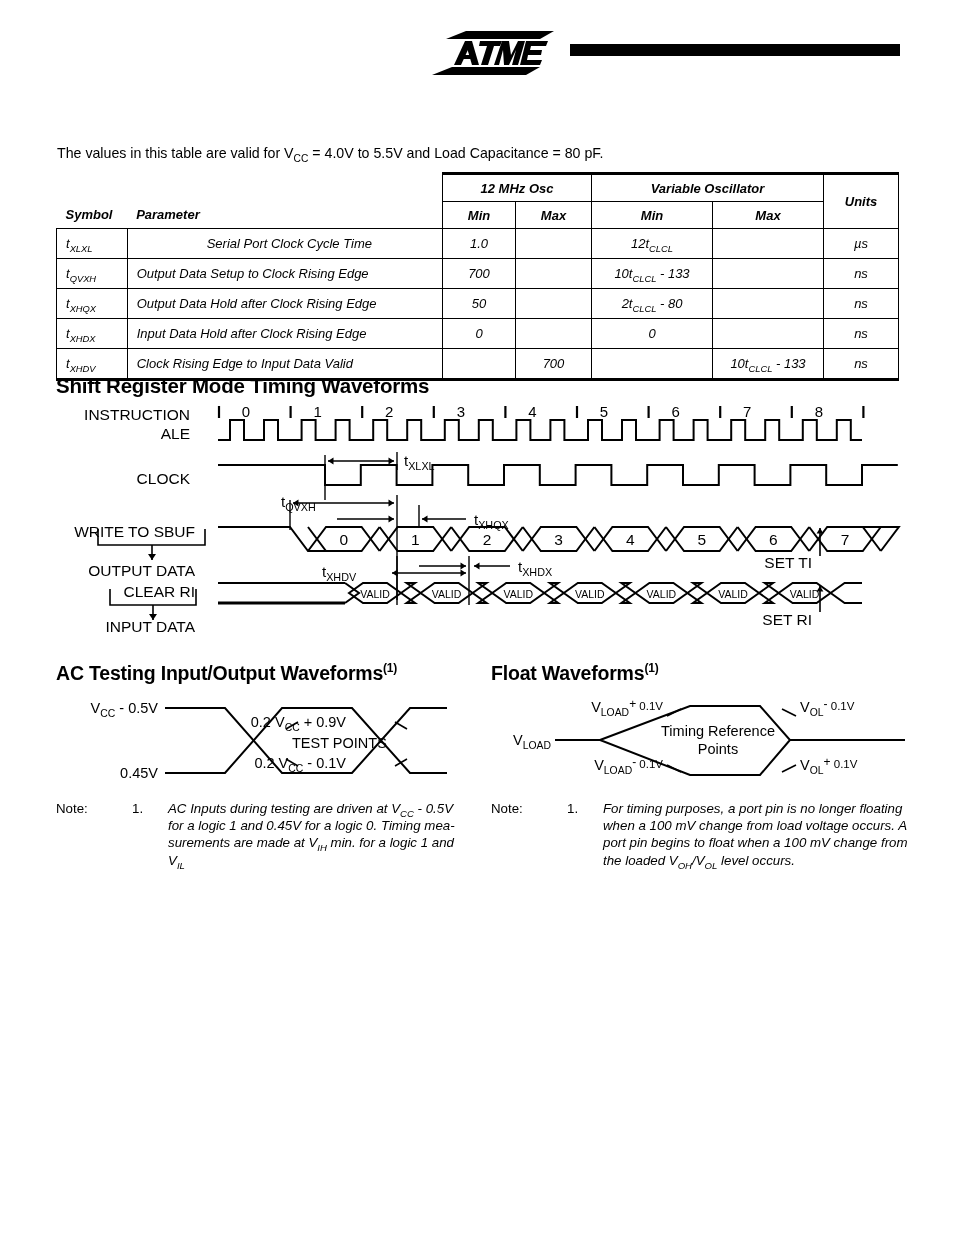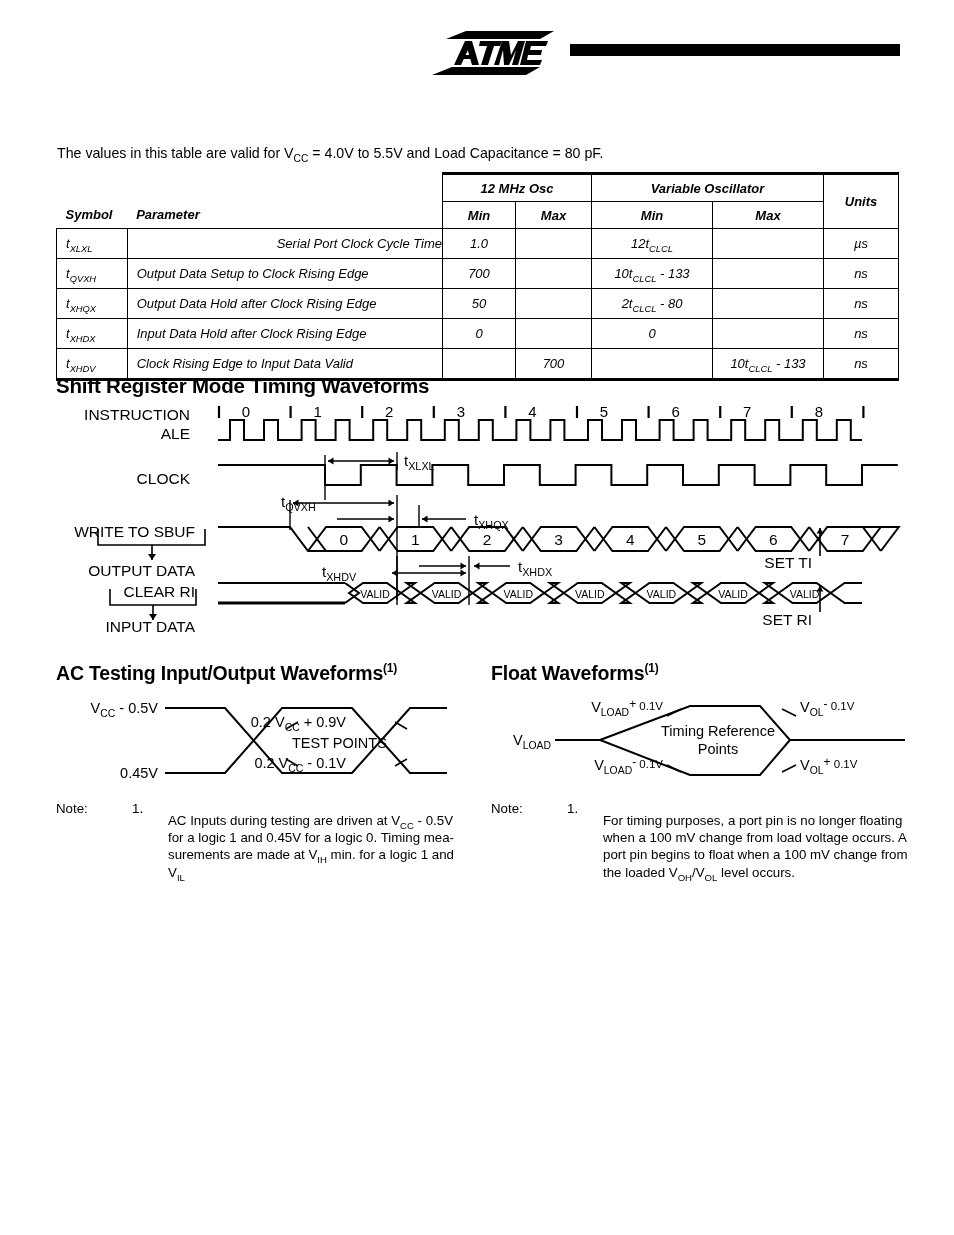--- a/index.html
+++ b/index.html
@@ -41,21 +41,21 @@
 
   
   svg{display:block;}
   .wf{position:absolute;left:0;top:0;}
   text{font-family:"Liberation Sans", sans-serif;}
 
   
   .note{position:absolute;font-size:13.3px;line-height:17.2px;}
   .note .lbl{position:absolute;left:0;top:0;}
   .note .num{position:absolute;left:76px;top:0;}
-  .note .body{position:absolute;left:112px;top:12px;width:305px;}
+  .note .body{position:absolute;left:112px;top:0;width:305px;font-style:italic;}
   #note-left{left:56px;top:800px;width:420px;height:80px;}
   #note-right{left:491px;top:800px;width:420px;height:80px;}
   #note-right .body{width:320px;}
 
   
   .ftr{position:absolute;left:0;top:1140px;width:954px;height:40px;}
 </style>
 </head>
 <body>
 
@@ -96,21 +96,21 @@
     <tr>
       <th class="tk c-mn1">Min</th>
       <th class="tk c-mx1">Max</th>
       <th class="tk c-mn2">Min</th>
       <th class="tk c-mx2">Max</th>
     </tr>
     </tbody>
       <tbody id="tbody">
         <tr>
           <td class="tk lft" style="height: 29px; text-align: left;"><span style="font-size:13px;">t</span><sub>XLXL</sub></td>
-          <td class="tk lft" style="height: 29px; text-align: right;">Serial Port Clock Cycle Time</td>
+          <td class="tk lft" style="height: 29px; text-align: center;">Serial Port Clock Cycle Time</td>
           <td class="tk " style="height: 29px;">1.0</td>
           <td class="tk " style="height: 29px;"></td>
           <td class="tk " style="height: 29px;">12t<sub>CLCL</sub></td>
           <td class="tk " style="height: 29px;"></td>
           <td class="tk " style="height: 29px;">µs</td>
         </tr>
         <tr>
           <td class="tk lft" style="height: 29px; text-align: left;"><span style="font-size:13px;">t</span><sub>QVXH</sub></td>
           <td class="tk lft" style="height: 29px; text-align: left;">Output Data Setup to Clock Rising Edge</td>
           <td class="tk " style="height: 29px;">700</td>

